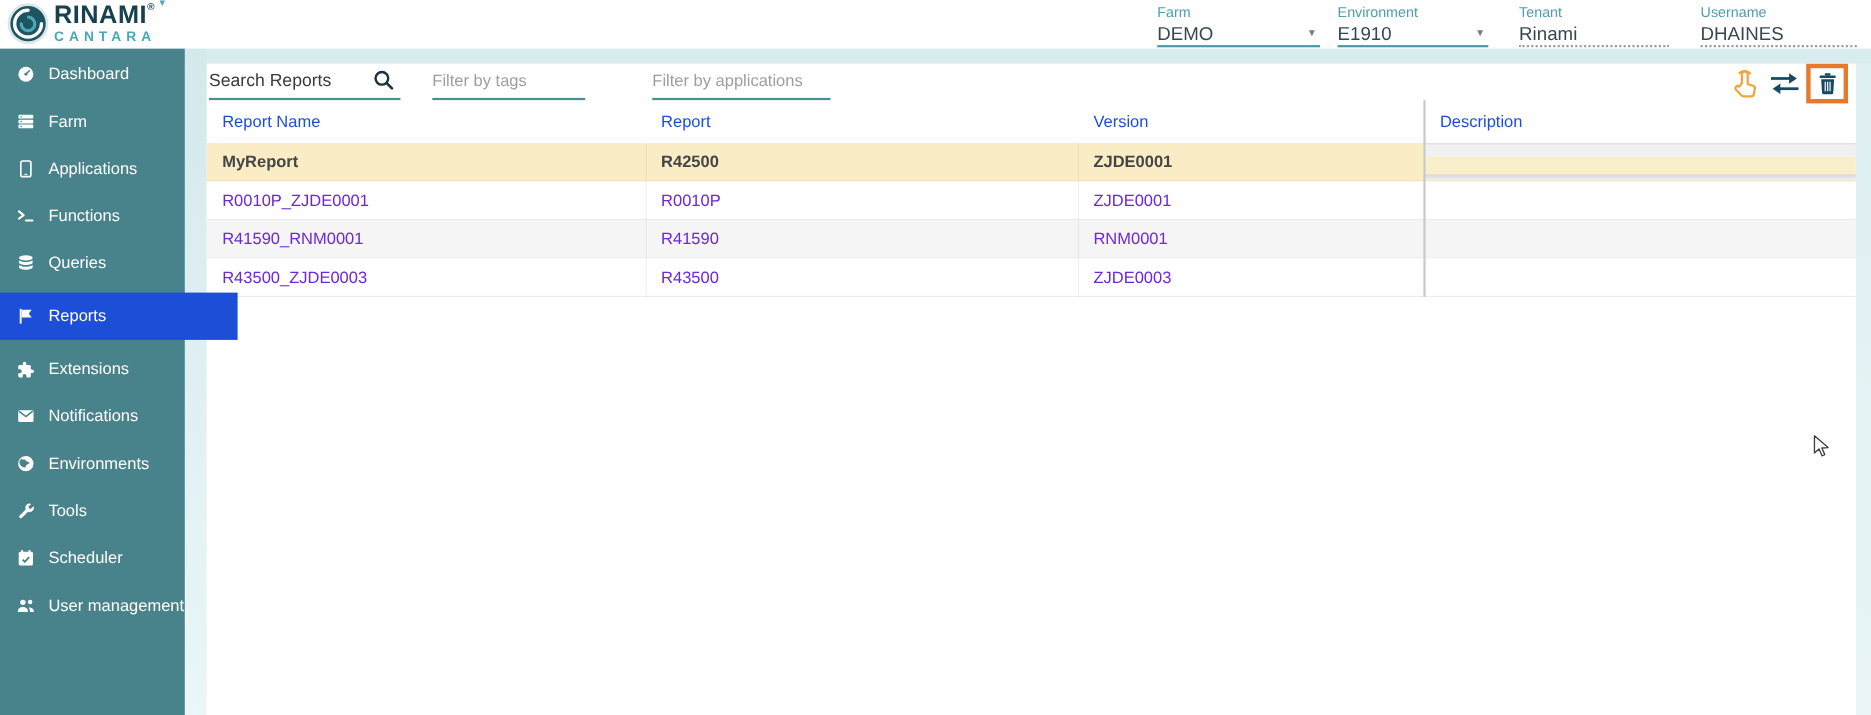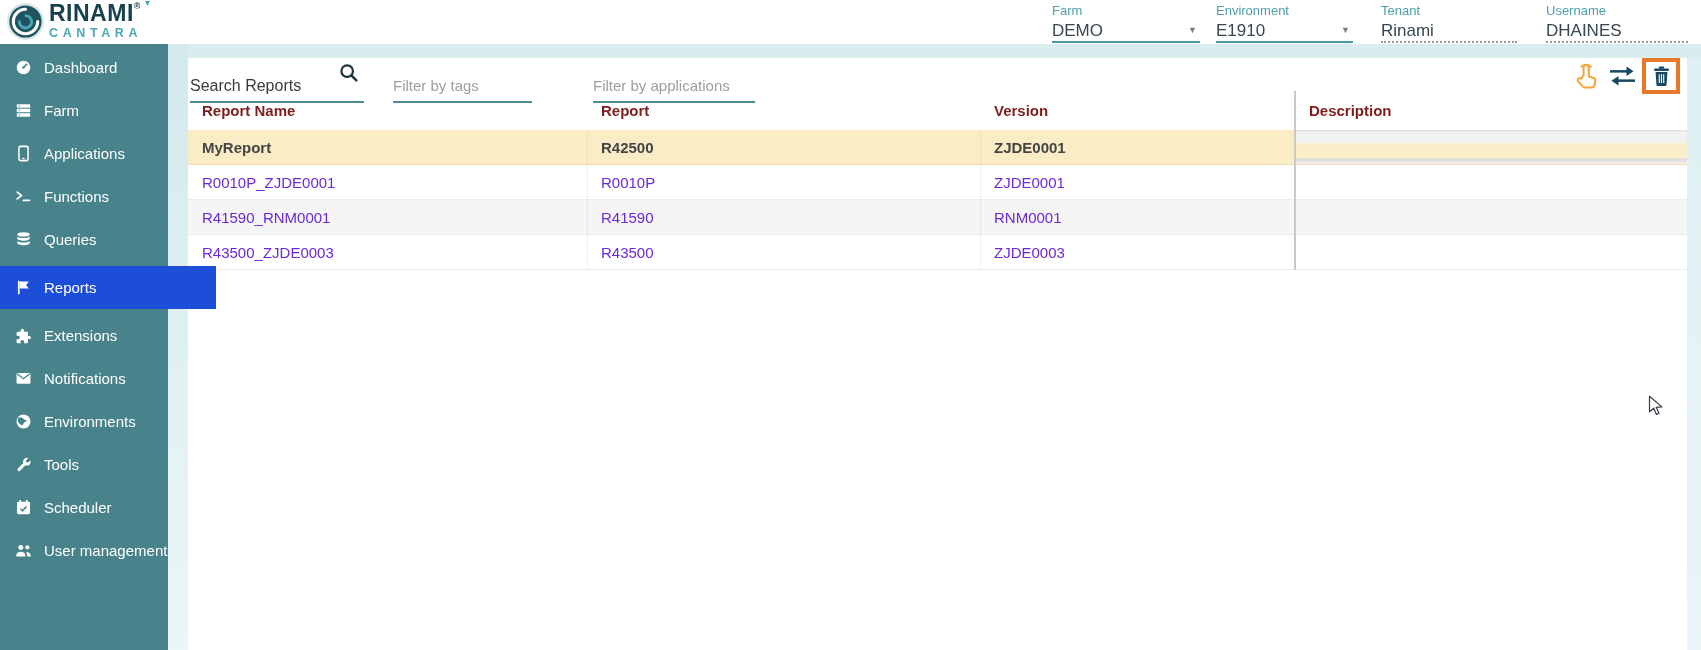--- a/index.html
+++ b/index.html
@@ -39,21 +39,21 @@
   
   .band{ position:absolute; left:168px; top:44px; width:1533px; height:14px; background:#D9EDEF; }
   .leftstrip{ position:absolute; left:168px; top:44px; width:20px; height:606px;
               background:linear-gradient(180deg,#D3E9EC 0%,#E1F1F3 55%,#EAF6F7 100%); }
   .rightstrip{ position:absolute; left:1687px; top:58px; width:14px; height:592px;
                background:linear-gradient(180deg,#DEF0F2 0%,#E9F5F6 100%); }
 
   
   .content{ position:absolute; left:188px; top:58px; width:1499px; height:592px; background:#fff; }
 
-  .filter{ position:absolute; top:12px; height:33px; border-bottom:2px solid #4A8D96; }
+  .filter{ position:absolute; top:0; height:33px; border-bottom:2px solid #4A8D96; }
   .filter input{ width:100%; height:100%; border:none; outline:none; background:transparent;
                  font-family:"Liberation Sans", sans-serif; }
   #search-field{ left:2px; width:174px; }
   #search-field input{ font-size:16px; color:#3A3A3A; }
   #search-field input::placeholder{ color:#3A3A3A; opacity:1; }
   #tags-field{ left:205px; width:139px; }
   #apps-field{ left:405px; width:162px; }
   #tags-field input::placeholder, #apps-field input::placeholder{ color:#9E9E9E; opacity:1; }
   #tags-field input, #apps-field input{ font-size:15px; }
   .mag{ position:absolute; left:150px; top:4px; width:22px; height:22px; }
@@ -63,21 +63,21 @@
   .swap-btn{ width:27px; height:22px; margin-right:6px; cursor:pointer; }
   .del-btn{ width:38px; height:36px; border:4px solid #E8782A; background:#fff;
             display:flex; align-items:center; justify-content:center; cursor:pointer; }
 
   
   .grid{ position:absolute; left:0; top:33px; width:1499px; }
   .grow{ display:flex; width:1499px; }
   .gcell{ font-size:15px; color:#6d28d9; padding-left:14px; display:flex; align-items:center; }
   .c1{ width:399px; } .c2{ width:393px; } .c3{ width:315px; } .c4{ width:392px; }
   .ghead{ height:39px; }
-  .ghead .gcell{ font-weight:700; color:#7f1d1d; }
+  .ghead .gcell{ font-weight:400; color:#1d4ed8; }
   .grow.r{ height:35px; }
   .grow.white{ background:#fff; border-bottom:1px solid #ECECEC; }
   .grow.gray{ background:#F5F5F5; border-bottom:1px solid #ECECEC; }
   .grow.sel{ background:#FAECC5; border-bottom:1px solid #EFDFAE; }
   .grow.sel .gcell{ font-weight:700; color:#454545; }
   .grow.sel .c4{ background:linear-gradient(180deg,#DADADA 0,#F1F1F1 2px,#F1F1F1 13px,#FBEFCB 13px,#FBEFCB 28px,#D9D9D9 29px,#F6F6F6 35px); }
   .vline{ position:absolute; top:39px; width:1px; height:140px; background:rgba(0,0,0,.055); }
   .vline.main{ width:2px; background:#C9C9C9; height:179px; top:0; }
 
   .cursor{ position:absolute; left:1648px; top:395px; z-index:9; }

